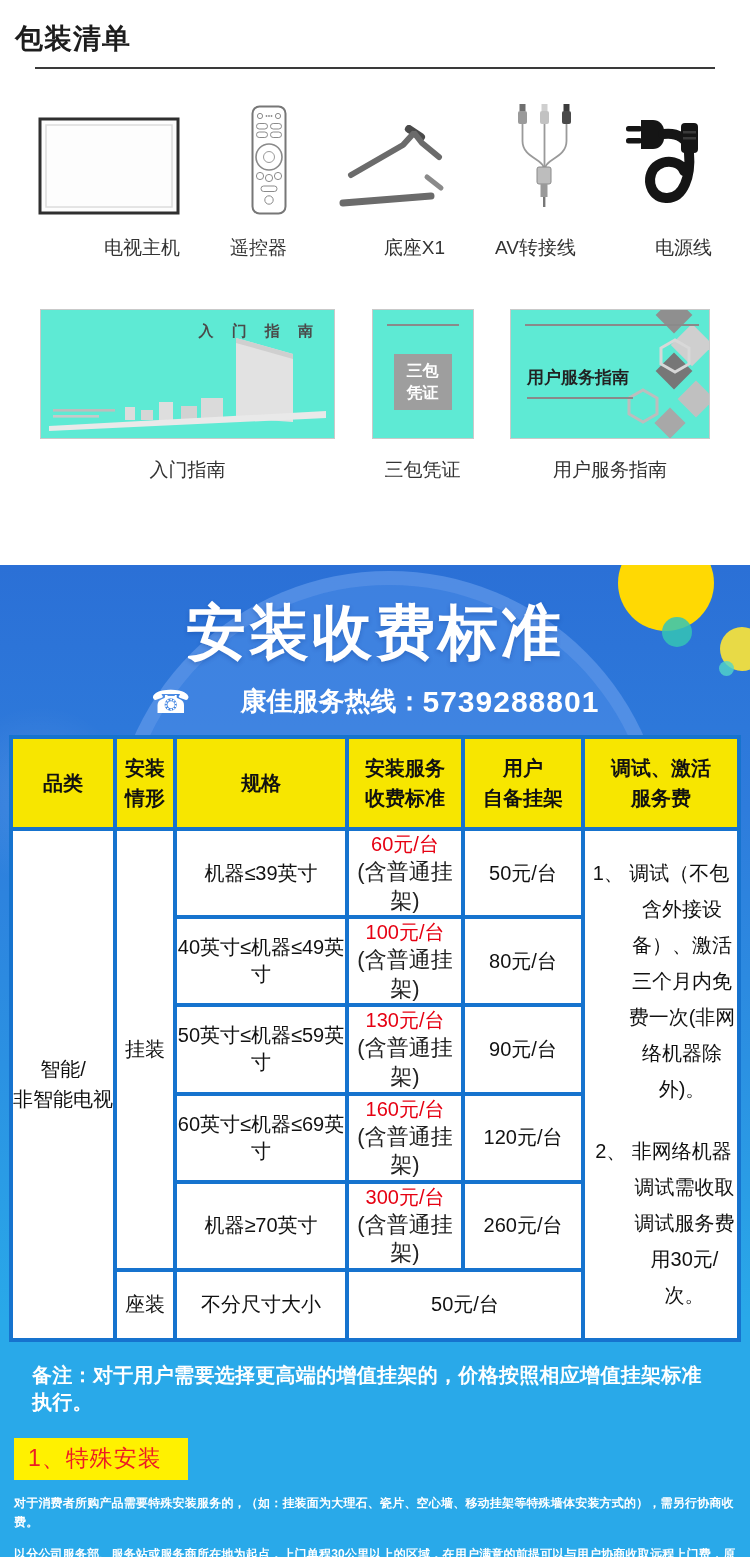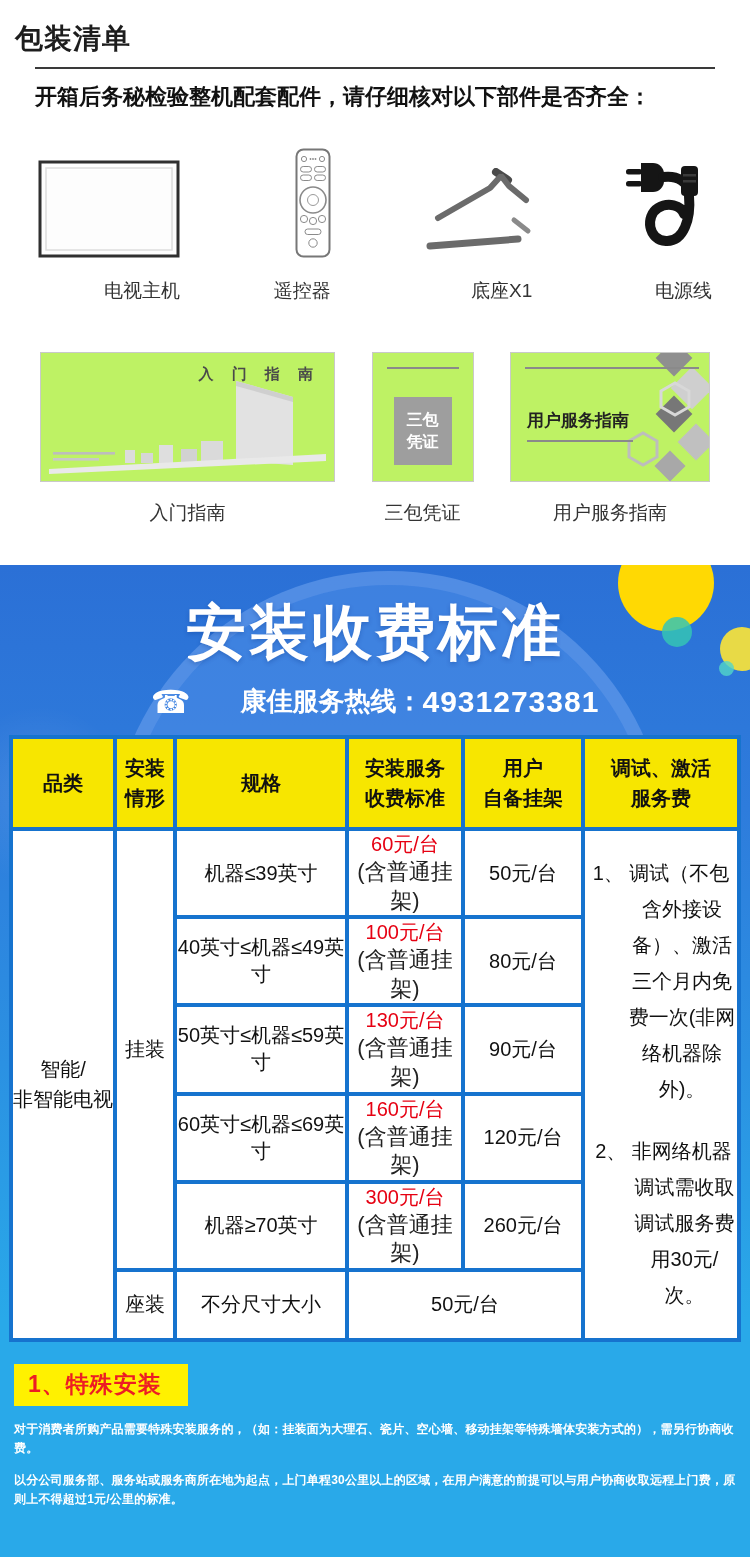--- a/index.html
+++ b/index.html
@@ -12,28 +12,28 @@
   .rule{height:0;border-top:2px solid #3a3a3a;margin:9px 35px 0 35px;}
   .subtitle{margin:13px 35px 0 35px;font-size:22px;font-weight:bold;color:#111;}
 
   .items-row{display:flex;justify-content:space-between;align-items:flex-start;padding:0 38px;margin-top:28px;}
   .item{display:flex;flex-direction:column;align-items:flex-end;}
   .icon-box{height:118px;display:flex;align-items:flex-end;justify-content:center;}
   .item-label{margin-top:20px;font-size:19px;color:#333;}
 
   .docs-row{display:flex;justify-content:space-between;align-items:flex-start;padding:0 40px;margin-top:48px;}
   .doc{display:flex;flex-direction:column;align-items:center;}
-  .doc-card{box-sizing:border-box;height:130px;border:1px solid #c9c9c9;background:#bef264;position:relative;overflow:hidden;}
+  .doc-card{box-sizing:border-box;height:130px;border:1px solid #c9c9c9;background:#5eead4;position:relative;overflow:hidden;}
   .doc-label{margin-top:18px;font-size:19px;color:#333;}
 
   .guide-card{width:295px;}
   .guide-title{position:absolute;top:12px;right:14px;font-size:15px;letter-spacing:7px;color:#4a4a4a;font-weight:bold;}
   .warranty-card{width:102px;display:flex;flex-direction:column;align-items:center;}
   .warranty-line{width:72px;border-top:2px solid #8a8a8a;margin-top:14px;}
-  .warranty-box{margin-top:28px;width:58px;height:68px;background:#9e9e9e;color:#fff;font-weight:bold;font-size:16px;line-height:1.4;display:flex;align-items:center;justify-content:center;text-align:right;white-space:pre-line;}
+  .warranty-box{margin-top:28px;width:58px;height:56px;background:#9e9e9e;color:#fff;font-weight:bold;font-size:16px;line-height:1.4;display:flex;align-items:center;justify-content:center;text-align:right;white-space:pre-line;}
   .svc-card{width:200px;}
   .svc-line{position:absolute;top:14px;left:14px;right:10px;border-top:2px solid #8a8a8a;}
   .svc-title{position:absolute;top:56px;left:16px;font-size:17px;font-weight:bold;color:#222;border-bottom:2px solid #8a8a8a;padding-bottom:8px;padding-right:4px;}
 
   
   .install{position:relative;height:1108px;overflow:hidden;
     background:linear-gradient(180deg,#2B70D6 0%,#2E7CDC 22%,#2B91E2 45%,#29A9E9 68%,#29A9E9 100%);}
   .deco{position:absolute;border-radius:50%;}
   .deco-ellipse{left:50%;top:6px;width:530px;height:530px;margin-left:-265px;background:rgba(78,142,232,0.55);border:14px solid rgba(128,172,240,0.28);}
   .deco-yellow-big{right:36px;top:-30px;width:96px;height:96px;background:#FFD903;}
@@ -57,32 +57,31 @@
   td.spec{font-size:16.5px;}
   .red{color:#E60012;}
   td.price{font-size:20px;}
   .fee-main{font-size:20px;color:#E60012;line-height:1.35;}
   .fee-note{font-size:22px;color:#222;line-height:1.3;}
   td.notes-cell{text-align:left;padding:0 10px 0 12px;font-size:18px;line-height:1.8;color:#111;}
   td.notes-cell p{margin:0;padding-left:2.1em;text-indent:-2.1em;}
   td.notes-cell p + p{margin-top:26px;padding-left:47px;}
 
   .remark{position:relative;z-index:2;margin:20px 36px 0 32px;font-size:20px;font-weight:bold;color:#fff;letter-spacing:.3px;}
-  .hl-box{position:relative;z-index:2;display:inline-block;margin:22px 0 0 14px;background:#FFF100;color:#ED1C24;font-size:23px;font-weight:bold;padding:5px 26px 6px 14px;letter-spacing:1px;}
+  .hl-box{position:relative;z-index:2;display:inline-block;margin:22px 0 0 14px;background:#FFF100;color:#ED1C24;font-size:23px;font-weight:normal;padding:5px 26px 6px 14px;letter-spacing:1px;}
   .body-para{position:relative;z-index:2;margin:14px 8px 0 14px;font-size:12px;font-weight:bold;color:#fff;line-height:1.55;word-break:break-all;letter-spacing:.2px;}
 </style>
 </head>
 <body>
 
 <div class="page">
 
   <section class="packing">
     <h1>包装清单</h1>
     <div class="rule"></div>
-    <p class="subtitle">开箱后务秘检验整机配套配件，请仔细核对以下部件是否齐全：</p>
 
     <div class="items-row">
       <div class="item">
         <div class="icon-box">
           <svg width="142" height="98" viewBox="0 0 142 98">
             <rect x="2" y="2" width="138" height="94" fill="#fdfdfd" stroke="#2f2f2f" stroke-width="3"></rect>
             <rect x="8" y="8" width="126" height="82" fill="none" stroke="#dcdcdc" stroke-width="1.5"></rect>
           </svg>
         </div>
         <div class="item-label">电视主机</div>
@@ -119,20 +118,39 @@
             <path d="M72 4 l12 8" stroke="#4a4a4a" stroke-width="8" stroke-linecap="round"></path>
             <path d="M76 9 L66 20 L14 50" fill="none" stroke="#6b6b6b" stroke-width="6" stroke-linecap="round" stroke-linejoin="round"></path>
             <path d="M78 9 L85 18 L102 32" fill="none" stroke="#6b6b6b" stroke-width="6" stroke-linecap="round"></path>
             <path d="M90 52 l14 11" stroke="#8a8a8a" stroke-width="5" stroke-linecap="round"></path>
             <path d="M6 78 L94 71" stroke="#6b6b6b" stroke-width="7" stroke-linecap="round"></path>
           </svg>
         </div>
         <div class="item-label">底座X1</div>
       </div>
 
+      <div class="item">
+        <div class="icon-box">
+          <svg width="64" height="112" viewBox="0 0 64 112">
+            <rect x="7.5" y="1" width="6" height="7" fill="#6f6f6f"></rect>
+            <rect x="6" y="8" width="9" height="13" rx="2" fill="#9a9a9a"></rect>
+            <rect x="29.5" y="1" width="6" height="7" fill="#cfcfcf"></rect>
+            <rect x="28" y="8" width="9" height="13" rx="2" fill="#c2c2c2"></rect>
+            <rect x="51.5" y="1" width="6" height="7" fill="#3c3c3c"></rect>
+            <rect x="50" y="8" width="9" height="13" rx="2" fill="#4a4a4a"></rect>
+            <path d="M10.5 21 V38 C10.5 54 30 56 31.5 64" fill="none" stroke="#9a9a9a" stroke-width="1.8"></path>
+            <path d="M32.5 21 V64" fill="none" stroke="#9a9a9a" stroke-width="1.8"></path>
+            <path d="M54.5 21 V38 C54.5 54 35 56 33.5 64" fill="none" stroke="#9a9a9a" stroke-width="1.8"></path>
+            <rect x="25" y="64" width="14" height="17" rx="2" fill="#bdbdbd" stroke="#8a8a8a"></rect>
+            <rect x="28.5" y="81" width="7" height="13" fill="#9a9a9a"></rect>
+            <rect x="31" y="94" width="2.4" height="10" fill="#777"></rect>
+          </svg>
+        </div>
+        <div class="item-label">AV转接线</div>
+      </div>
 
       <div class="item">
         <div class="icon-box">
           <svg width="86" height="104" viewBox="0 0 86 104">
             <rect x="0" y="15" width="16" height="5.5" rx="2.5" fill="#151515"></rect>
             <rect x="0" y="27" width="16" height="5.5" rx="2.5" fill="#151515"></rect>
             <path d="M15 9 h12 a11 11 0 0 1 11 11 v7 a11 11 0 0 1 -11 11 h-12 z" fill="#151515"></path>
             <path d="M37 23 C 52 21 62 28 63 40" fill="none" stroke="#151515" stroke-width="10" stroke-linecap="round"></path>
             <path d="M63 42 C 65 64 58 88 40 87 C 22 86 19 62 32 54 C 42 48 55 51 58 60" fill="none" stroke="#151515" stroke-width="10" stroke-linecap="round"></path>
             <rect x="55" y="12" width="17" height="30" rx="4" fill="#151515"></rect>
@@ -197,21 +215,21 @@
     <div class="deco deco-yellow-big"></div>
     <div class="deco deco-teal"></div>
     <div class="deco deco-yellow-small"></div>
     <div class="deco deco-teal-small"></div>
     <div class="deco deco-glow"></div>
 
     <h2 class="banner-title">安装收费标准</h2>
     <div class="hotline">
       <span class="phone">☎</span>
       <span class="lbl">康佳服务热线：</span>
-      <span class="num">4931273381</span>
+      <span class="num">5739288801</span>
     </div>
 
     <table class="fee">
       <colgroup>
         <col style="width:100px">
           <col style="width:56px">
           <col style="width:168px">
         <col style="width:112px">
           <col style="width:116px">
           <col style="width:152px">
@@ -277,19 +295,20 @@
           <td class="price red">260元/台</td>
         </tr>
         <tr>
           <td>座装</td>
           <td class="spec">不分尺寸大小</td>
           <td class="price red" colspan="2">50元/台</td>
         </tr>
       </tbody>
     </table>
 
+    <p class="remark">备注：对于用户需要选择更高端的增值挂架的，价格按照相应增值挂架标准执行。</p>
 
     <div class="hl-box">1、特殊安装</div>
     <p class="body-para">对于消费者所购产品需要特殊安装服务的，（如：挂装面为大理石、瓷片、空心墙、移动挂架等特殊墙体安装方式的），需另行协商收费。</p>
 
     <p class="body-para">以分公司服务部、服务站或服务商所在地为起点，上门单程30公里以上的区域，在用户满意的前提可以与用户协商收取远程上门费，原则上不得超过1元/公里的标准。</p>
   </section>
 </div>
 
 </body></html>

